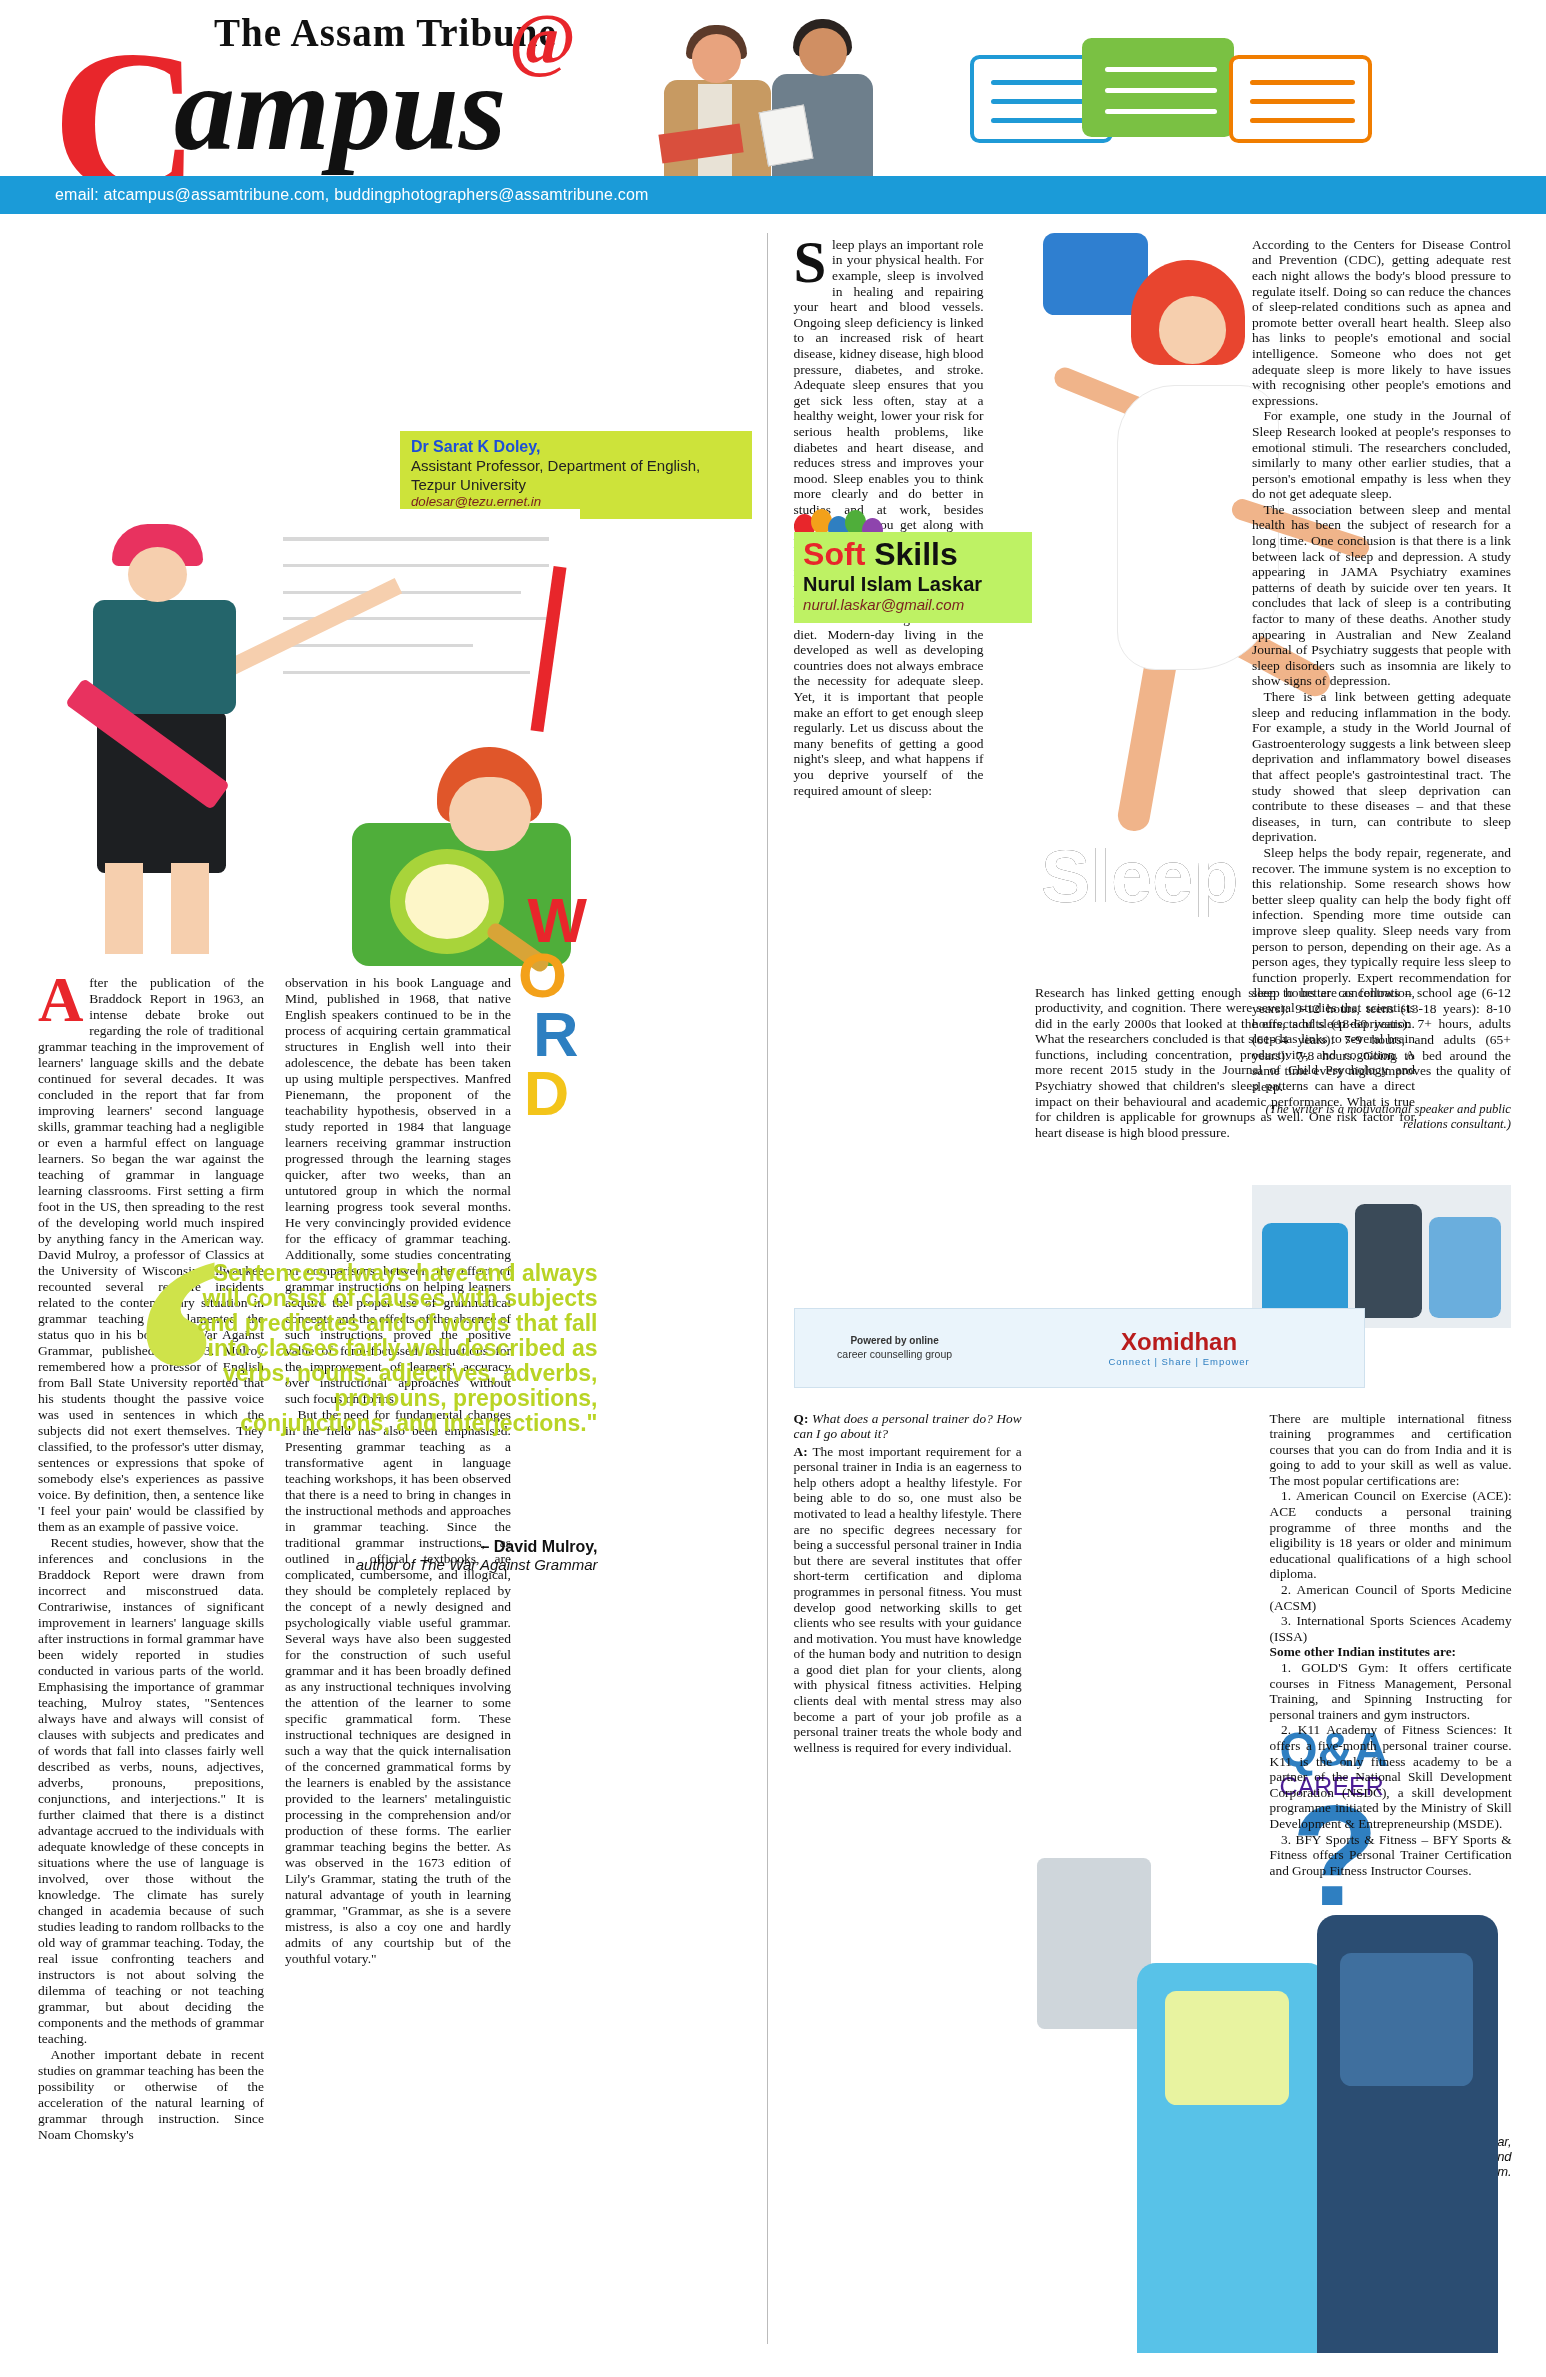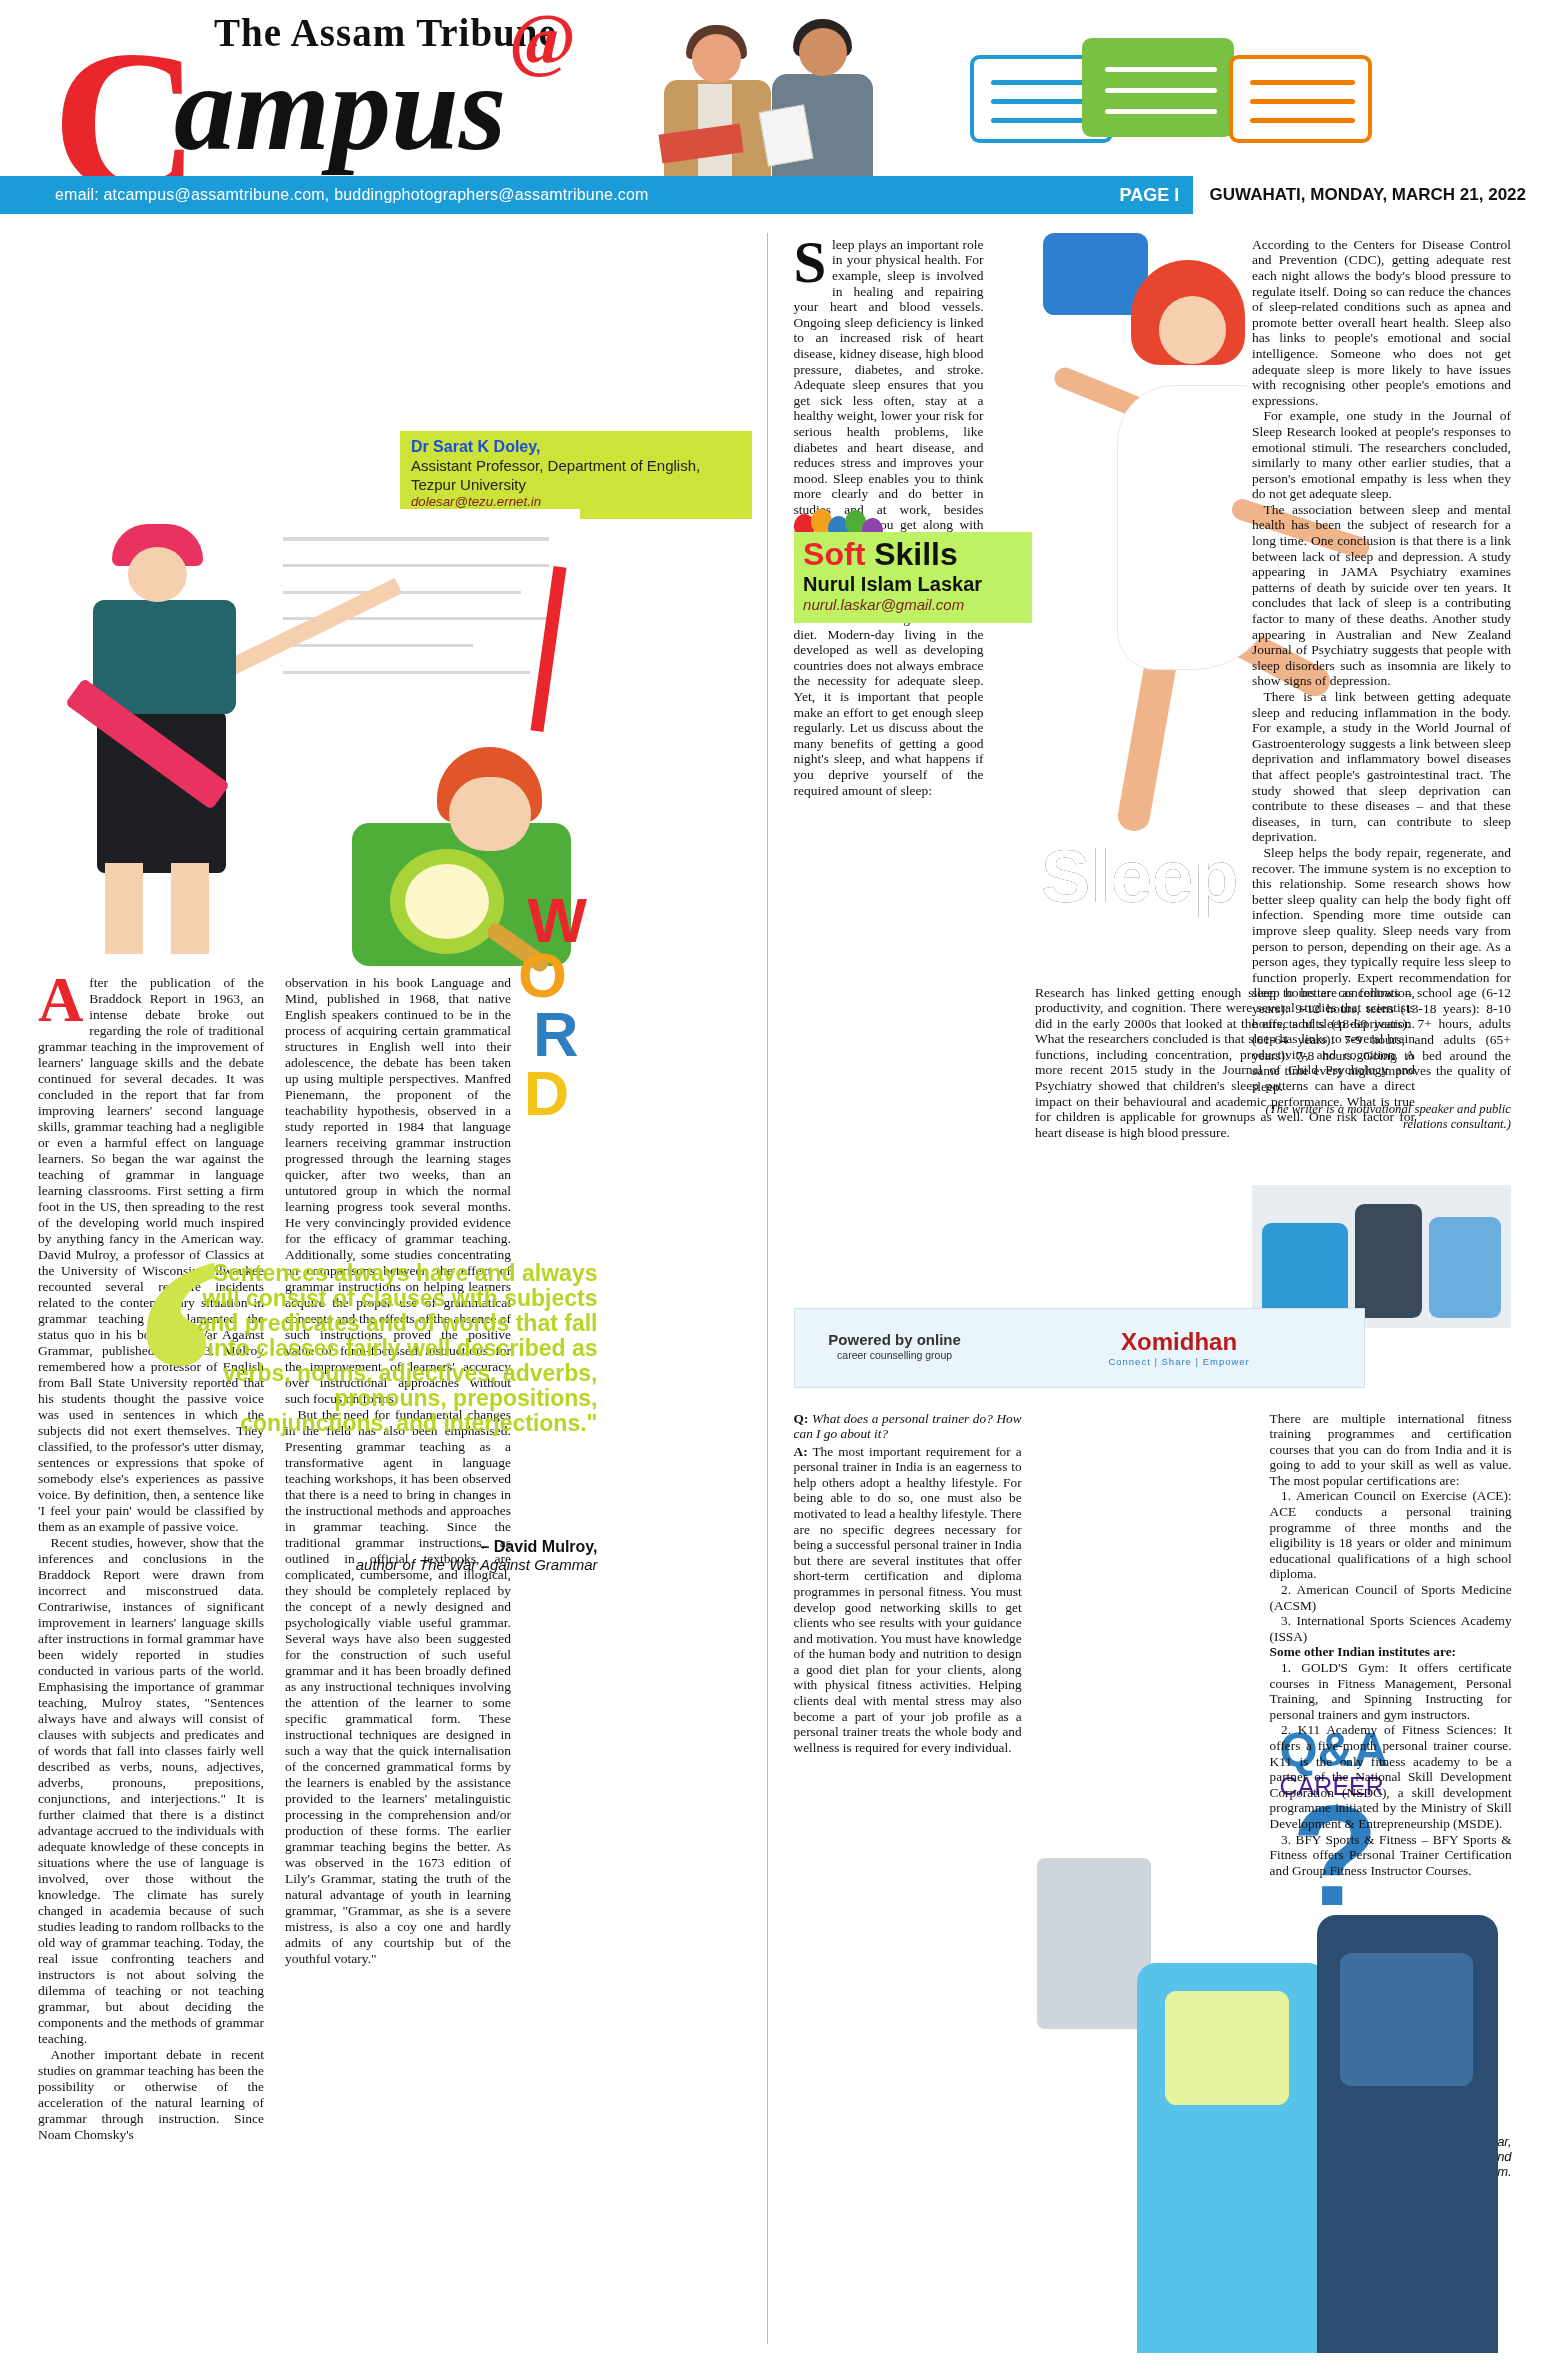--- a/index.html
+++ b/index.html
@@ -198,21 +198,21 @@
   .tr-a { position:absolute; left:9.5px; top:38px; width:86px; height:95px; background:#2f9bd6; border-radius:9.5px; }
   .tr-b { position:absolute; left:103px; top:19px; width:67px; height:114px; background:#3a4a58; border-radius:9.5px; }
   .tr-c { position:absolute; left:177px; top:32px; width:72px; height:101px; background:#6aaedd; border-radius:9.5px; }
 
   
   .xban {
     position:absolute; left:7.6px; top:1084px; width:571px; height:80px;
     background:#eaf4fb; border:1px solid #cfe1ee; display:flex; align-items:center;
   }
   .xban .pw { font-family:"Liberation Sans", sans-serif; font-size:10.5px; color:#333; width:200px; text-align:center; line-height:13.3px; }
-  .xban .pw b { font-size:15px; }
+  .xban .pw b { font-size:10px; }
   .xban .logo { flex:1; text-align:center; }
   .xban .logo .nmx { font-family:"Liberation Sans", sans-serif; font-size:24px; font-weight:bold; color:#b91c1c; }
   .xban .logo .tag { font-family:"Liberation Sans", sans-serif; font-size:9.5px; color:#2f7fc1; letter-spacing:1px; }
 
   
   .qa { position:absolute; left:7.6px; top:1187px; width:717px; height:942px; }
   .qa-c1 { position:absolute; left:0; top:0; width:228px; }
   .qa-c2 { position:absolute; left:243px; top:0; width:217px; }
   .qa-c3 { position:absolute; left:476px; top:0; width:242px; }
   .qa-text { font-family:"Liberation Serif", serif; font-size:13.3px; line-height:15.6px; text-align:justify; }
@@ -278,24 +278,20 @@
       <div class="bub bub3">
         <span class="ln" style="left:17px; top:21px; width:105px; background:#f07d00;"></span>
         <span class="ln" style="left:17px; top:40px; width:105px; background:#f07d00;"></span>
         <span class="ln" style="left:17px; top:59px; width:105px; background:#f07d00;"></span>
       </div>
     </div>
   </div>
 
   <div class="bluebar">
     <div class="email">email: atcampus@assamtribune.com, buddingphotographers@assamtribune.com</div>
-    <div class="right">
-      <div class="pageno">PAGE I</div>
-      <div class="loc">GUWAHATI, MONDAY, MARCH 21, 2022</div>
-    </div>
   </div>
 
   <div class="body-area">
     <div class="vdiv"></div>
 
     <div class="left-col">
 
 
       <div class="byline">
         <div class="nm">Dr Sarat K Doley,</div>

